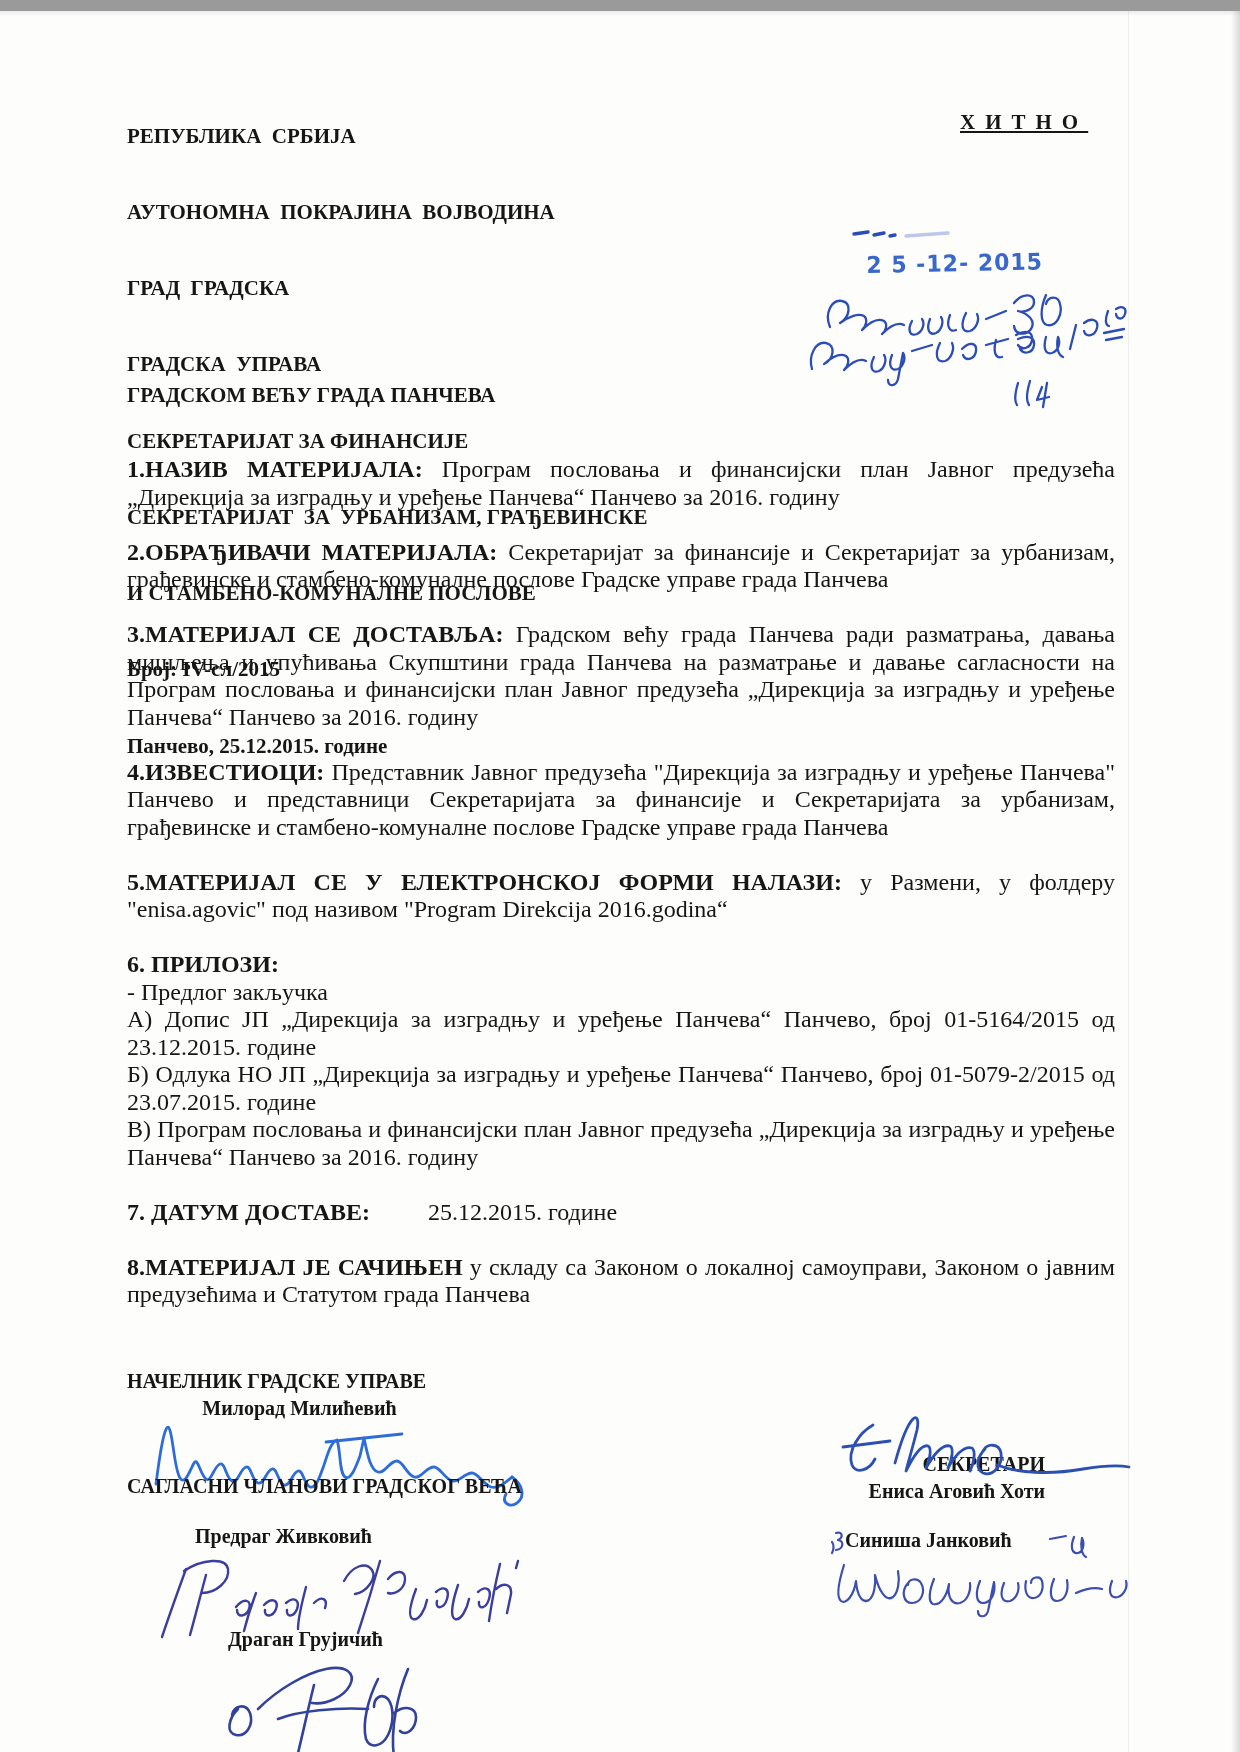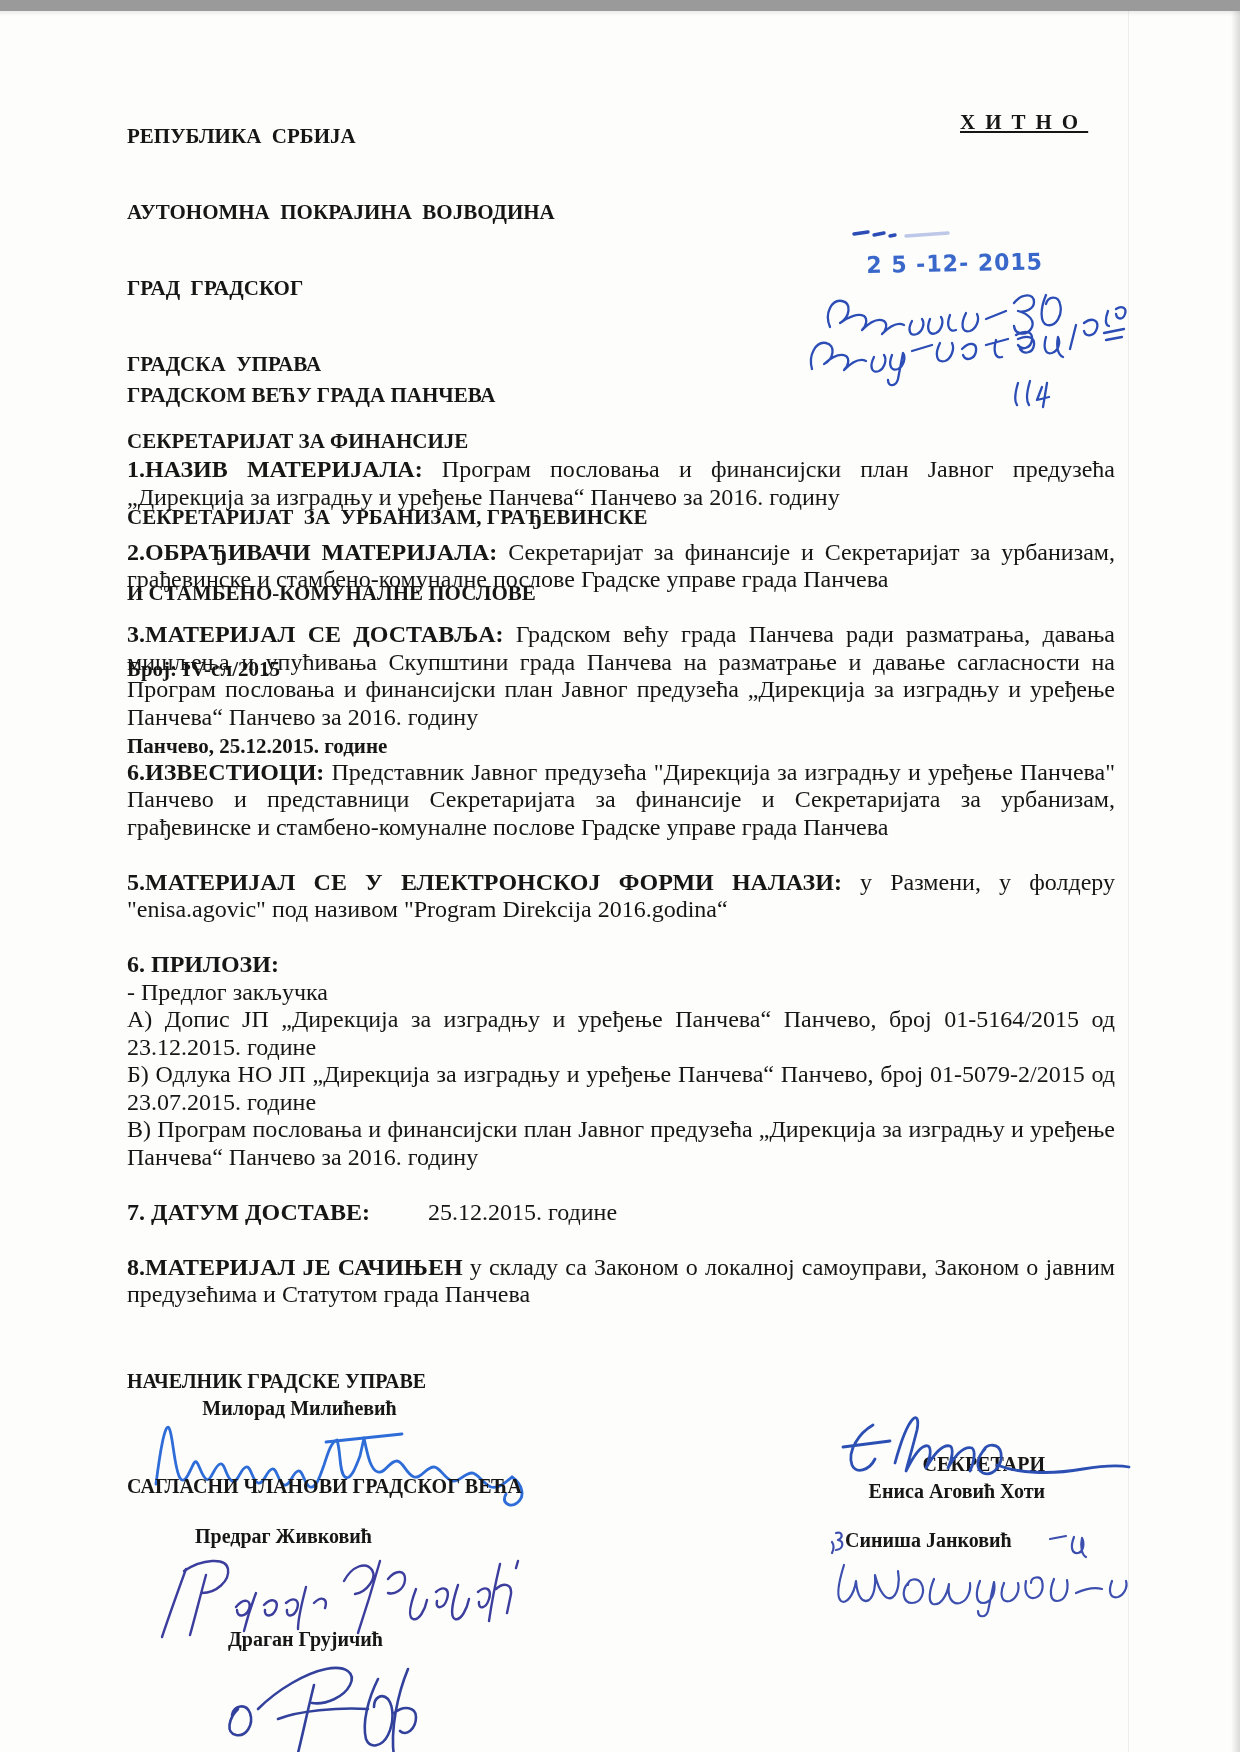--- a/index.html
+++ b/index.html
@@ -52,21 +52,21 @@
 <body>
 
 <div class="page">
   <div class="scan-edge-right"></div>
   <div class="scan-edge-top"></div>
   <div class="scan-line"></div>
 
   <div class="letterhead">
     <div>РЕПУБЛИКА  СРБИЈА</div>
     <div>АУТОНОМНА  ПОКРАЈИНА  ВОЈВОДИНА</div>
-    <div>ГРАД  ГРАДСКОГ</div>
+    <div>ГРАД  ГРАДСКА</div>
     <div>ГРАДСКА  УПРАВА</div>
     <div>СЕКРЕТАРИЈАТ ЗА ФИНАНСИЈЕ</div>
     <div>СЕКРЕТАРИЈАТ  ЗА  УРБАНИЗАМ, ГРАЂЕВИНСКЕ</div>
     <div>И СТАМБЕНО-КОМУНАЛНЕ ПОСЛОВЕ</div>
     <div>Број: IV-сл/2015</div>
     <div>Панчево, 25.12.2015. године</div>
   </div>
 
   <div class="urgent">ХИТНО</div>
 
@@ -86,21 +86,21 @@
     <path d="M308,28 C305,36 305,42 309,43 M316,26 C322,22 327,25 325,31 C323,37 317,37 316,31 M304,50 L324,46 M306,57 L322,54"></path>
     <path d="M218,100 C215,110 214,118 217,122 M230,98 C227,108 226,118 229,122 M242,104 L237,117 L249,114 M247,100 L243,124"></path>
   </svg>
 
   <div class="recipient">ГРАДСКОМ ВЕЋУ ГРАДА ПАНЧЕВА</div>
 
   <div class="content">
     <p><b>1.НАЗИВ  МАТЕРИЈАЛА:</b><span> Програм пословања и финансијски план Јавног предузећа „Дирекција за изградњу и уређење Панчева“ Панчево за 2016. годину</span></p>
     <p class="gap"><b>2.ОБРАЂИВАЧИ  МАТЕРИЈАЛА:</b><span> Секретаријат за финансије и Секретаријат за урбанизам, грађевинске и стамбено-комуналне послове Градске управе града Панчева</span></p>
     <p class="gap"><b>3.МАТЕРИЈАЛ СЕ ДОСТАВЉА:</b><span> Градском већу града Панчева ради разматрања, давања мишљења и упућивања Скупштини града Панчева на разматрање и давање сагласности на Програм пословања и финансијски план Јавног предузећа „Дирекција за изградњу и уређење Панчева“ Панчево за 2016. годину</span></p>
-    <p class="gap"><b>6.ИЗВЕСТИОЦИ:</b><span> Представник Јавног предузећа "Дирекција за изградњу и уређење Панчева" Панчево  и  представници  Секретаријата за финансије и  Секретаријата за урбанизам, грађевинске и стамбено-комуналне послове Градске управе града Панчева</span></p>
+    <p class="gap"><b>4.ИЗВЕСТИОЦИ:</b><span> Представник Јавног предузећа "Дирекција за изградњу и уређење Панчева" Панчево  и  представници  Секретаријата за финансије и  Секретаријата за урбанизам, грађевинске и стамбено-комуналне послове Градске управе града Панчева</span></p>
     <p class="gap"><b>5.МАТЕРИЈАЛ СЕ У ЕЛЕКТРОНСКОЈ ФОРМИ НАЛАЗИ:</b><span> у Размени, у фолдеру "enisa.agovic" под називом "Program Direkcija 2016.godina“</span></p>
     <p class="gap"><b>6. ПРИЛОЗИ:</b></p>
     <p>- Предлог закључка</p>
     <p>А) Допис ЈП „Дирекција за изградњу и уређење Панчева“ Панчево, број 01-5164/2015 од 23.12.2015. године</p>
     <p>Б) Одлука НО ЈП „Дирекција за изградњу и уређење Панчева“ Панчево, број 01-5079-2/2015 од 23.07.2015. године</p>
     <p>В)  Програм пословања и финансијски план Јавног предузећа „Дирекција за изградњу и уређење Панчева“ Панчево за 2016. годину</p>
     <p class="gap"><b>7. ДАТУМ ДОСТАВЕ:</b><span class="tabbed">25.12.2015. године</span></p>
     <p class="gap"><b>8.МАТЕРИЈАЛ ЈЕ САЧИЊЕН</b><span> у складу са  Законом о локалној самоуправи, Законом о јавним предузећима и Статутом града Панчева</span></p>
   </div>
 

